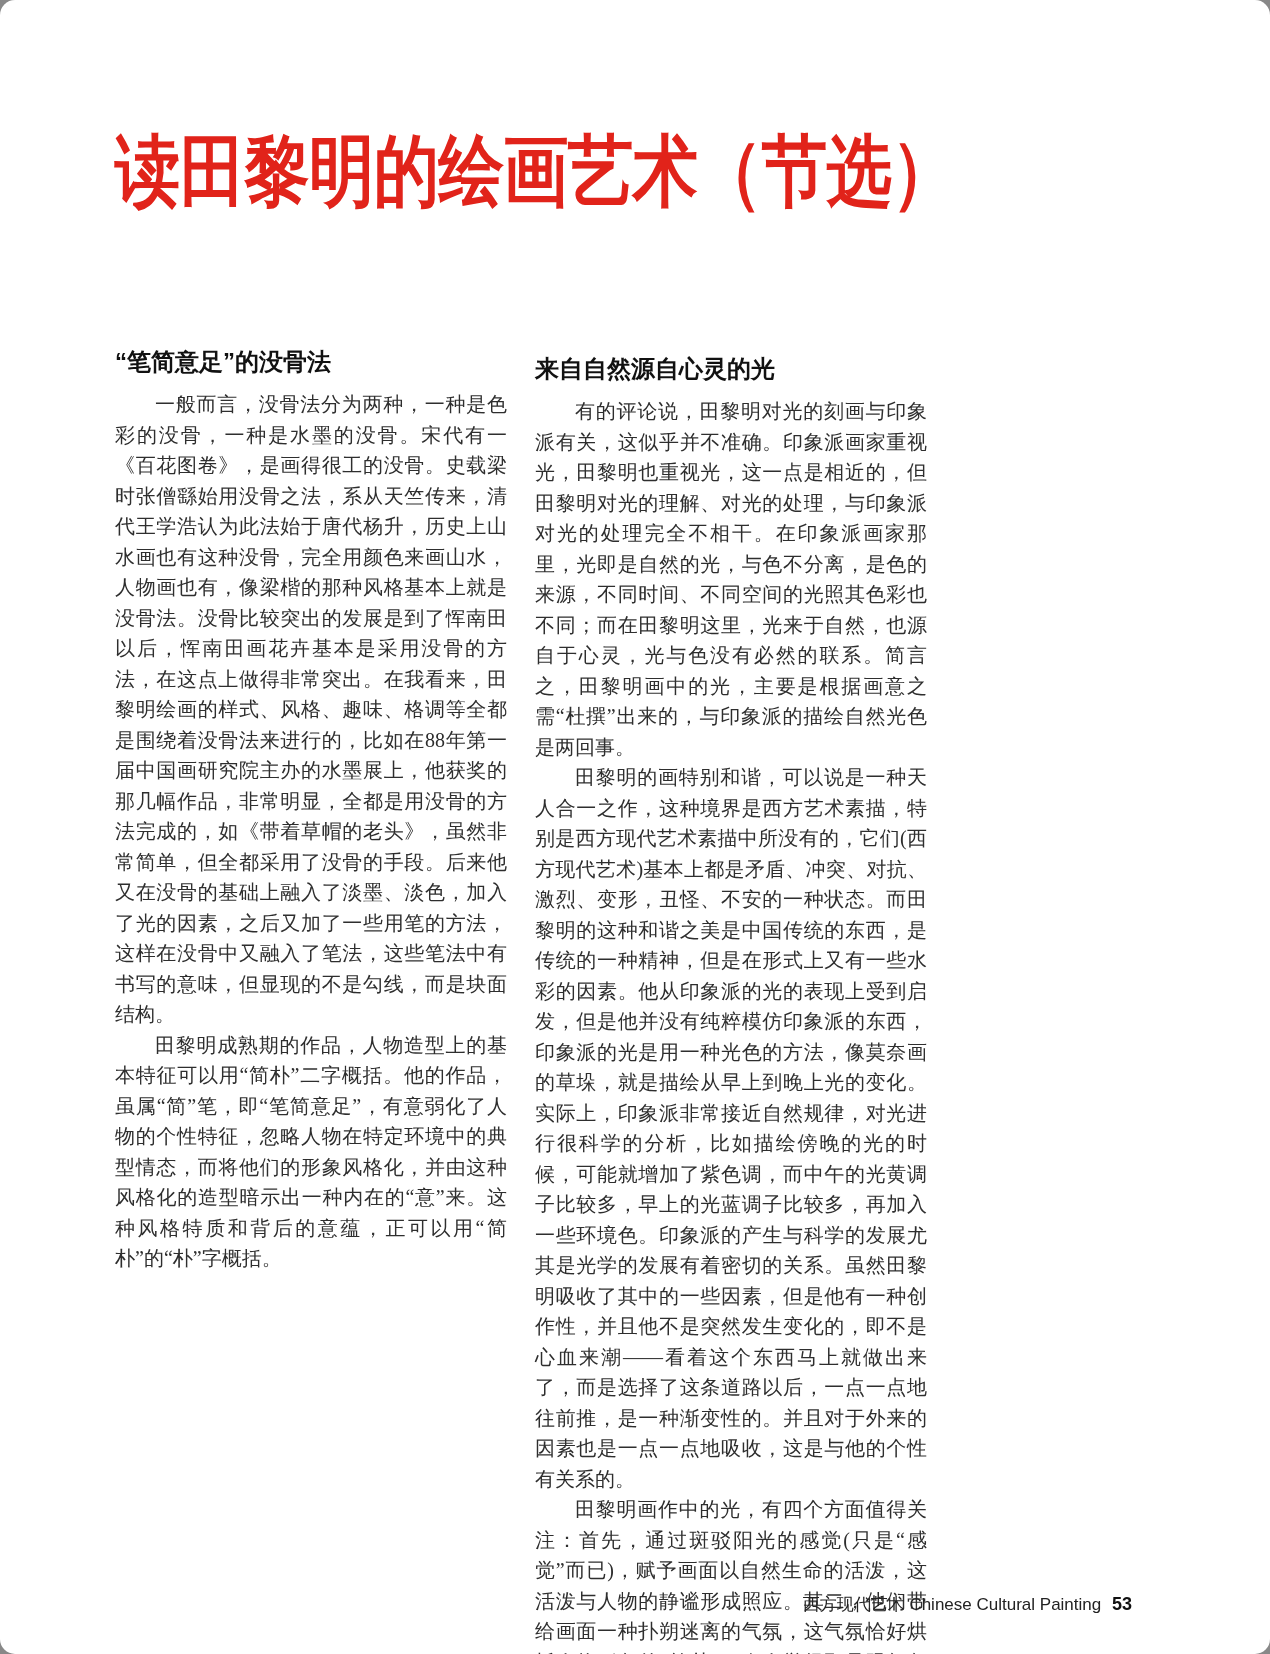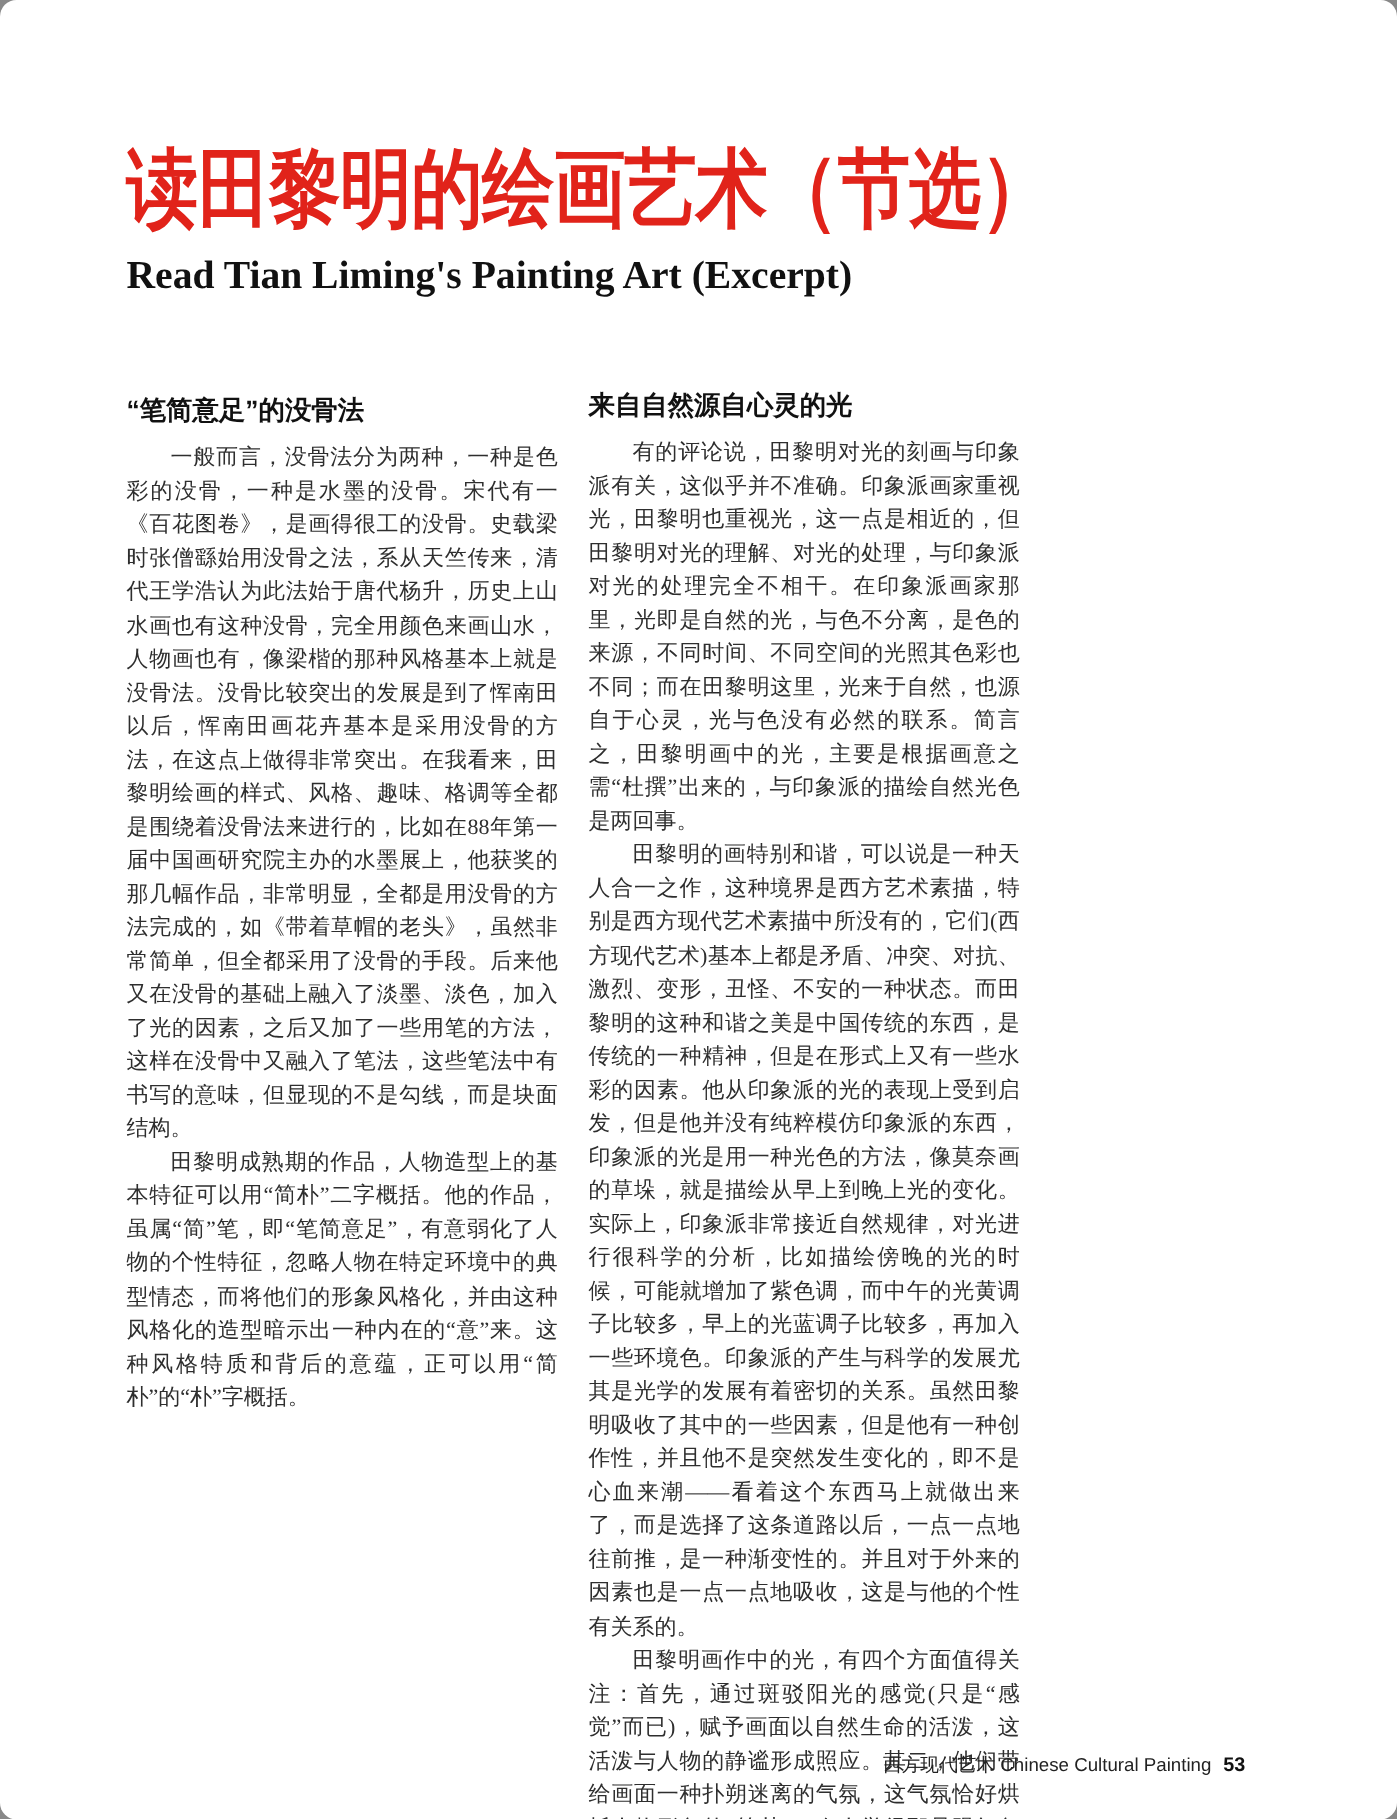--- a/index.html
+++ b/index.html
@@ -60,21 +60,21 @@
     text-indent: 2em;
     color: #2e2e2e;
   }
   .section-heading {
     font-family: "Liberation Sans", "DejaVu Sans", sans-serif;
     font-weight: 700;
     font-size: 24px;
     line-height: 1.25;
     color: #111111;
   }
-  .heading-mid { margin-top: 22px; margin-bottom: 12px; }
+  .heading-mid { margin-top: 10px; margin-bottom: 12px; }
   .heading-top { margin-top: 17px; margin-bottom: 12px; }
   .footer {
     position: absolute;
     right: 138px;
     bottom: 38px;
     font-family: "Liberation Sans", "DejaVu Sans", sans-serif;
     font-size: 17px;
     color: #222222;
     white-space: nowrap;
   }
@@ -85,21 +85,20 @@
     color: #111111;
   }
 </style>
 </head>
 <body>
 
 <div class="page">
 
   <div class="header">
     <div class="title-cn" style="color: rgb(225, 35, 26);">读田黎明的绘画艺术（节选）</div>
-    <div class="title-en">Read Tian Liming's Painting Art (Excerpt)</div>
   </div>
 
   <div class="columns">
 
     <div class="col">
       <h3 class="section-heading heading-mid">“笔简意足”的没骨法</h3>
       <p>一般而言，没骨法分为两种，一种是色彩的没骨，一种是水墨的没骨。宋代有一《百花图卷》，是画得很工的没骨。史载梁时张僧繇始用没骨之法，系从天竺传来，清代王学浩认为此法始于唐代杨升，历史上山水画也有这种没骨，完全用颜色来画山水，人物画也有，像梁楷的那种风格基本上就是没骨法。没骨比较突出的发展是到了恽南田以后，恽南田画花卉基本是采用没骨的方法，在这点上做得非常突出。在我看来，田黎明绘画的样式、风格、趣味、格调等全都是围绕着没骨法来进行的，比如在88年第一届中国画研究院主办的水墨展上，他获奖的那几幅作品，非常明显，全都是用没骨的方法完成的，如《带着草帽的老头》，虽然非常简单，但全都采用了没骨的手段。后来他又在没骨的基础上融入了淡墨、淡色，加入了光的因素，之后又加了一些用笔的方法，这样在没骨中又融入了笔法，这些笔法中有书写的意味，但显现的不是勾线，而是块面结构。</p>
       <p>田黎明成熟期的作品，人物造型上的基本特征可以用“简朴”二字概括。他的作品，虽属“简”笔，即“笔简意足”，有意弱化了人物的个性特征，忽略人物在特定环境中的典型情态，而将他们的形象风格化，并由这种风格化的造型暗示出一种内在的“意”来。这种风格特质和背后的意蕴，正可以用“简朴”的“朴”字概括。</p>
     </div>
 

